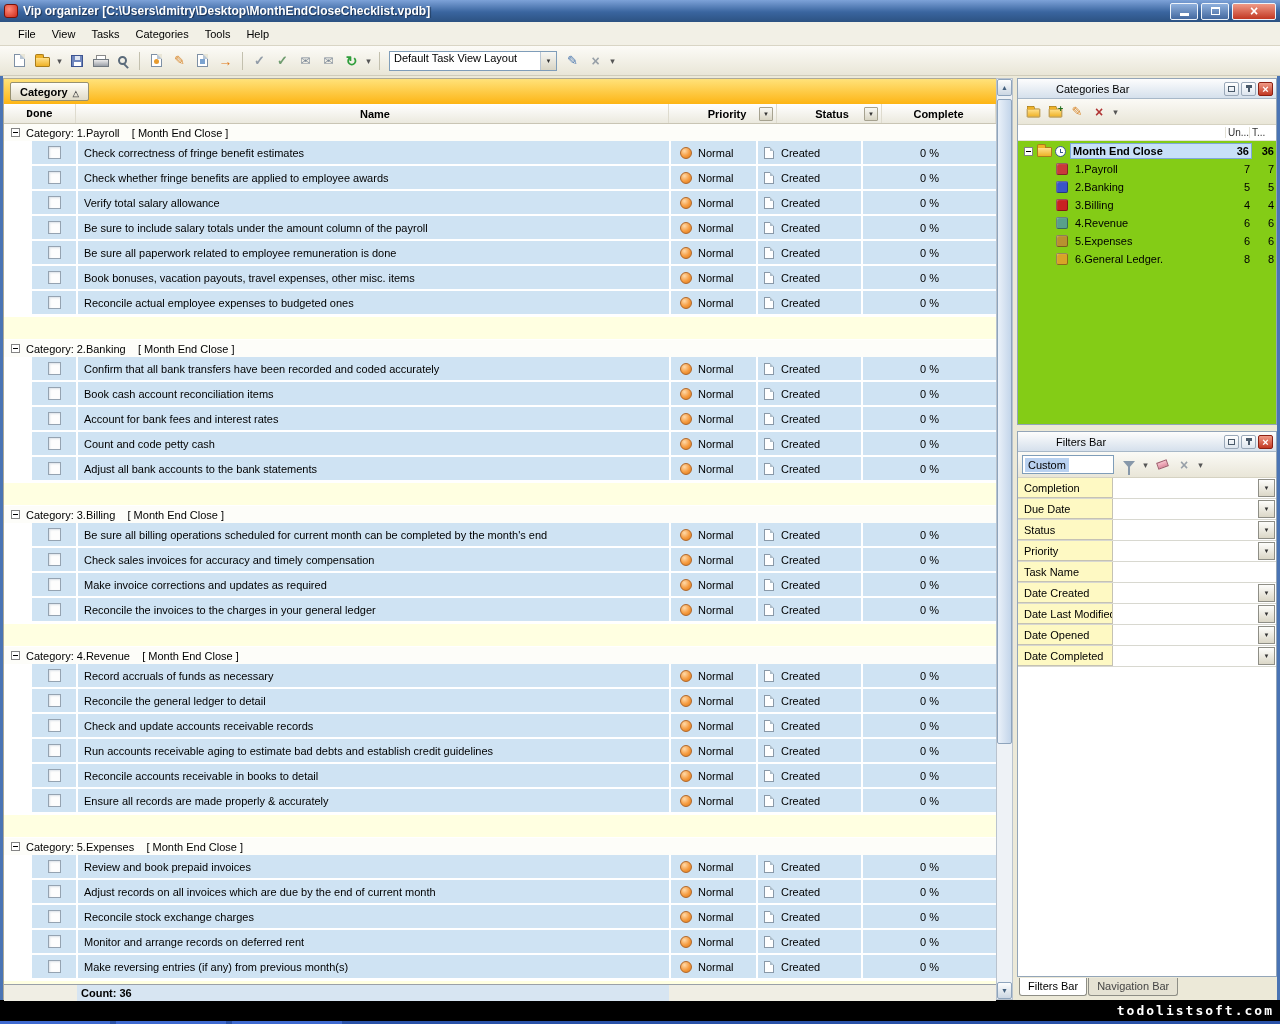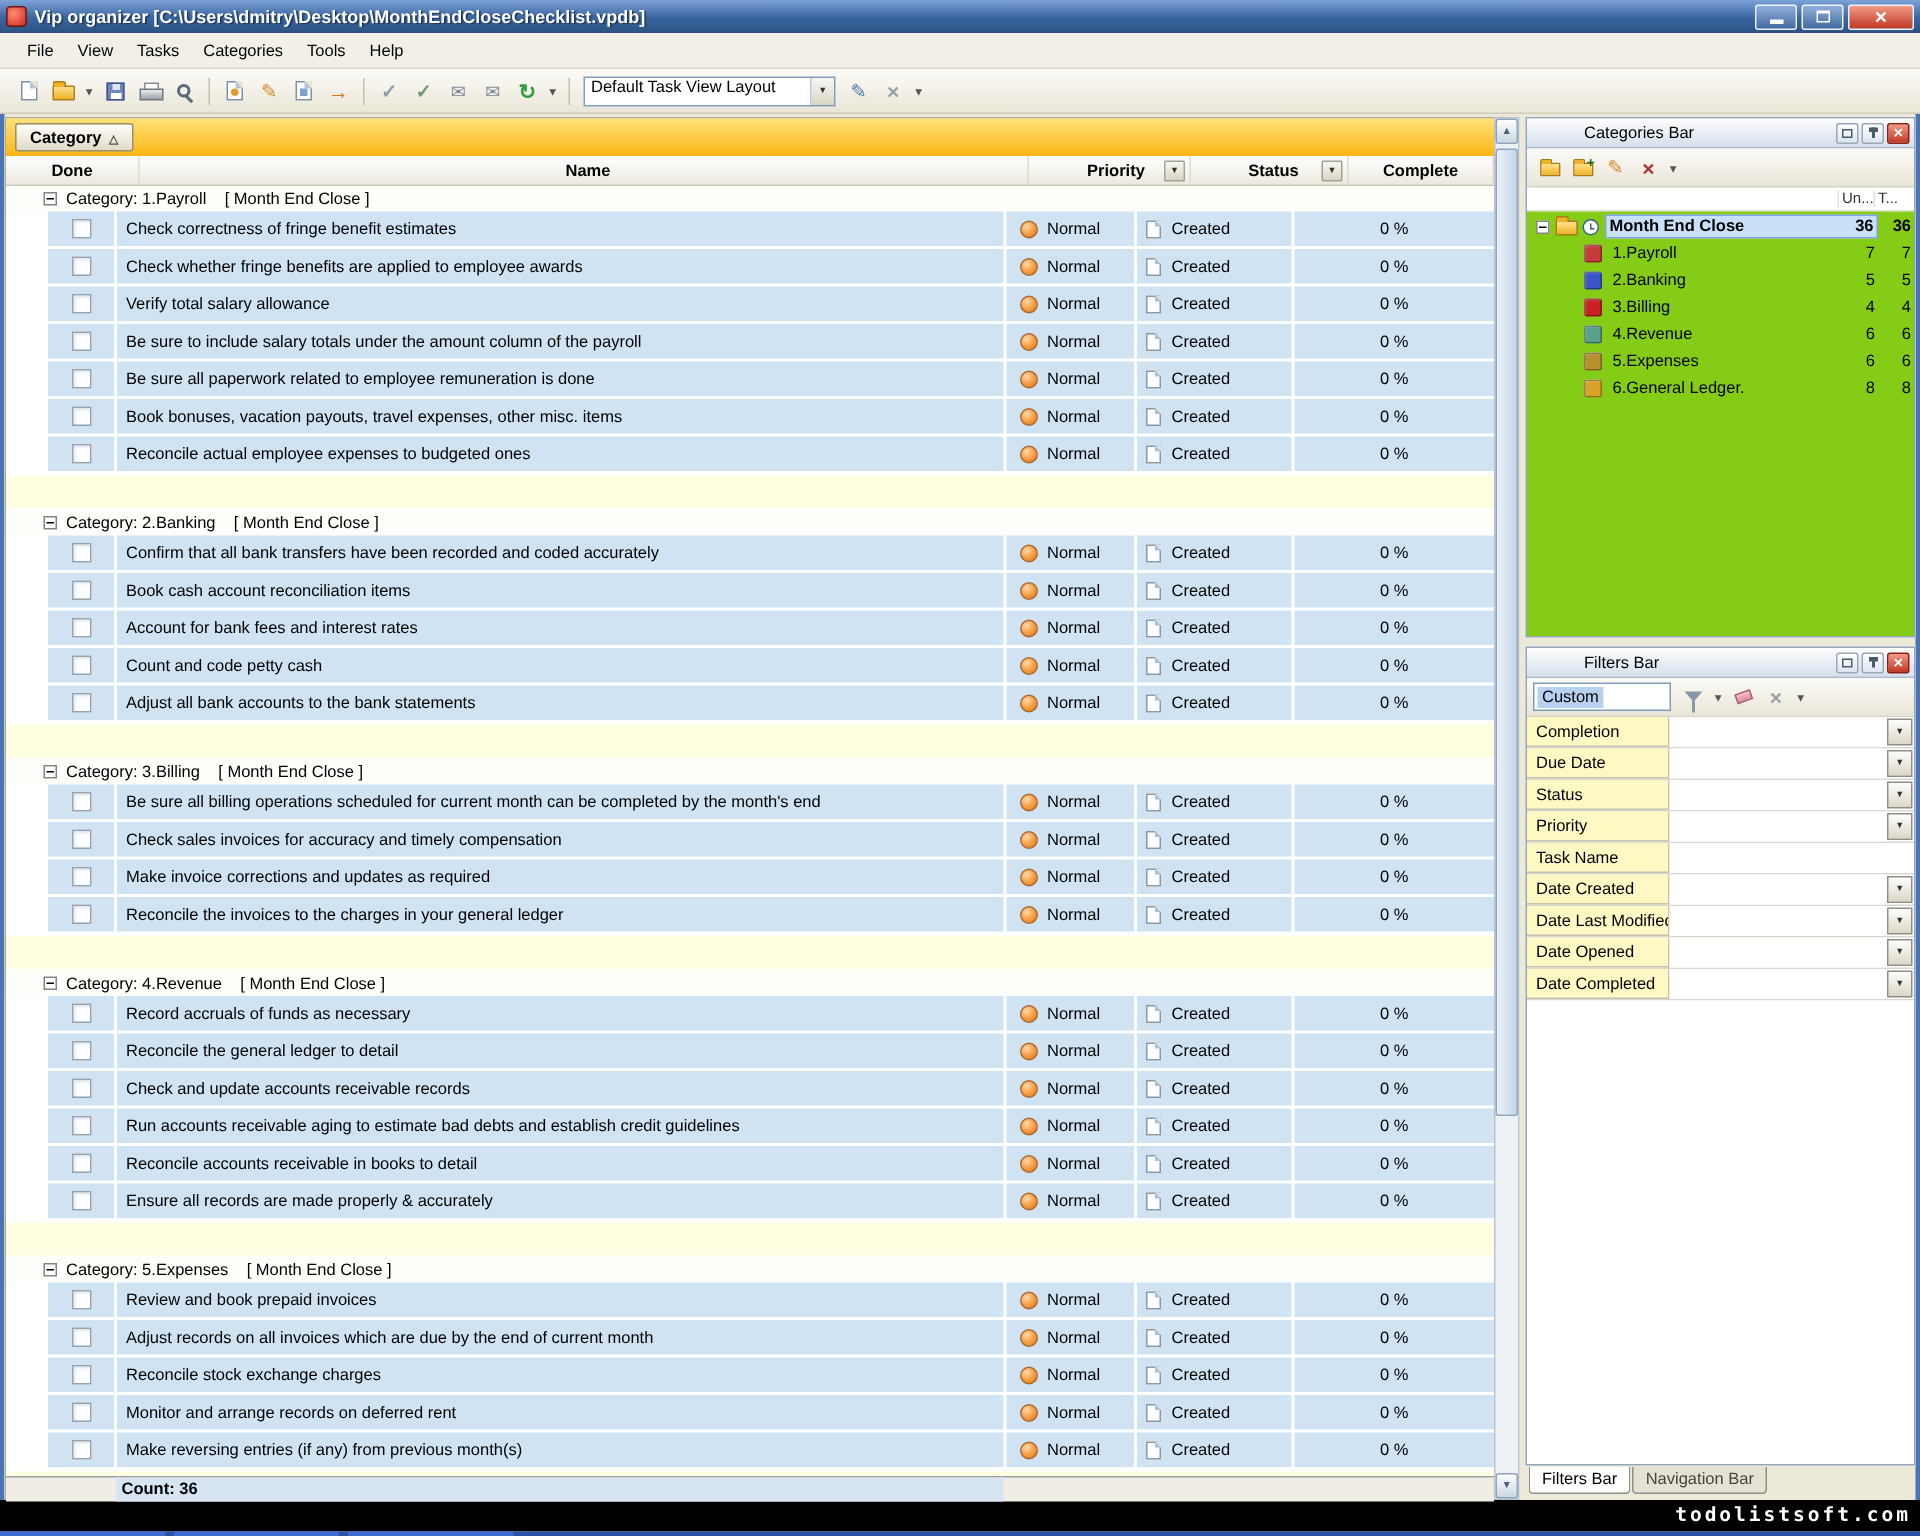--- a/index.html
+++ b/index.html
@@ -64,30 +64,30 @@
   .task-panel{width:1010px;display:flex;background:#fff;}
   .list-body{width:993px;display:flex;flex-direction:column;border:1px solid #aeaa97;border-right:none;background:#fff;}
 
   .groupby-bar{height:25px;background:linear-gradient(#ffe27a,#fdb515);padding:3px 0 0 6px;flex:0 0 auto;}
   .group-tab{display:inline-flex;align-items:center;height:19px;padding:0 9px;background:linear-gradient(#fffef9,#e0dbc8);border:1px solid #97916f;border-radius:2px;font-weight:bold;}
   .sort-asc{margin-left:5px;}
   .sort-asc::before{content:"△";font-size:8px;color:#555;}
 
   .col-headers{height:20px;display:flex;background:linear-gradient(#ffffff,#ebe9de);border-bottom:1px solid #c9c5b4;flex:0 0 auto;}
   .ch{display:flex;align-items:center;justify-content:center;font-weight:bold;border-right:1px solid #dedbce;position:relative;}
-  .ch.c-done{width:89px;}
+  .ch.c-done{width:72px;font-family:Liberation Mono, monospace;}
   .ch.c-name{width:593px;}
   .ch.c-prio{width:108px;}
   .ch.c-status{width:105px;}
   .ch.c-comp{flex:1;}
   .ch-filter{position:absolute;right:3px;top:3px;width:14px;height:14px;background:linear-gradient(#f8f8f4,#d9d5c4);border:1px solid #a6a290;border-radius:1px;display:flex;align-items:center;justify-content:center;}
   .ch-filter::before{content:"▼";font-size:6px;color:#333;}
 
   .rows{height:860px;overflow:hidden;background:#fff;flex:0 0 auto;}
-  .group-row{height:17px;display:flex;align-items:center;padding-left:25px;background:#fdfdf9;}
+  .group-row{height:17px;display:flex;align-items:center;padding-left:7px;background:#fdfdf9;}
   .expander{width:9px;height:9px;border:1px solid #848484;background:#fff;display:inline-flex;align-items:center;justify-content:center;flex:0 0 auto;}
   .expander::before{content:"";width:5px;height:1px;background:#000;}
   .group-label{margin-left:6px;white-space:pre;}
   .task-row{height:23px;margin-bottom:2px;display:flex;padding-left:28px;background:#fff;}
   .cell{background:#cfe3f3;display:flex;align-items:center;margin-right:2px;overflow:hidden;white-space:nowrap;}
   .c-done{width:44px;justify-content:center;}
   .c-name{width:591px;padding-left:6px;}
   .c-prio{width:85px;padding-left:9px;}
   .c-status{width:103px;padding-left:6px;}
   .c-comp{flex:1;justify-content:center;margin-right:0;}

